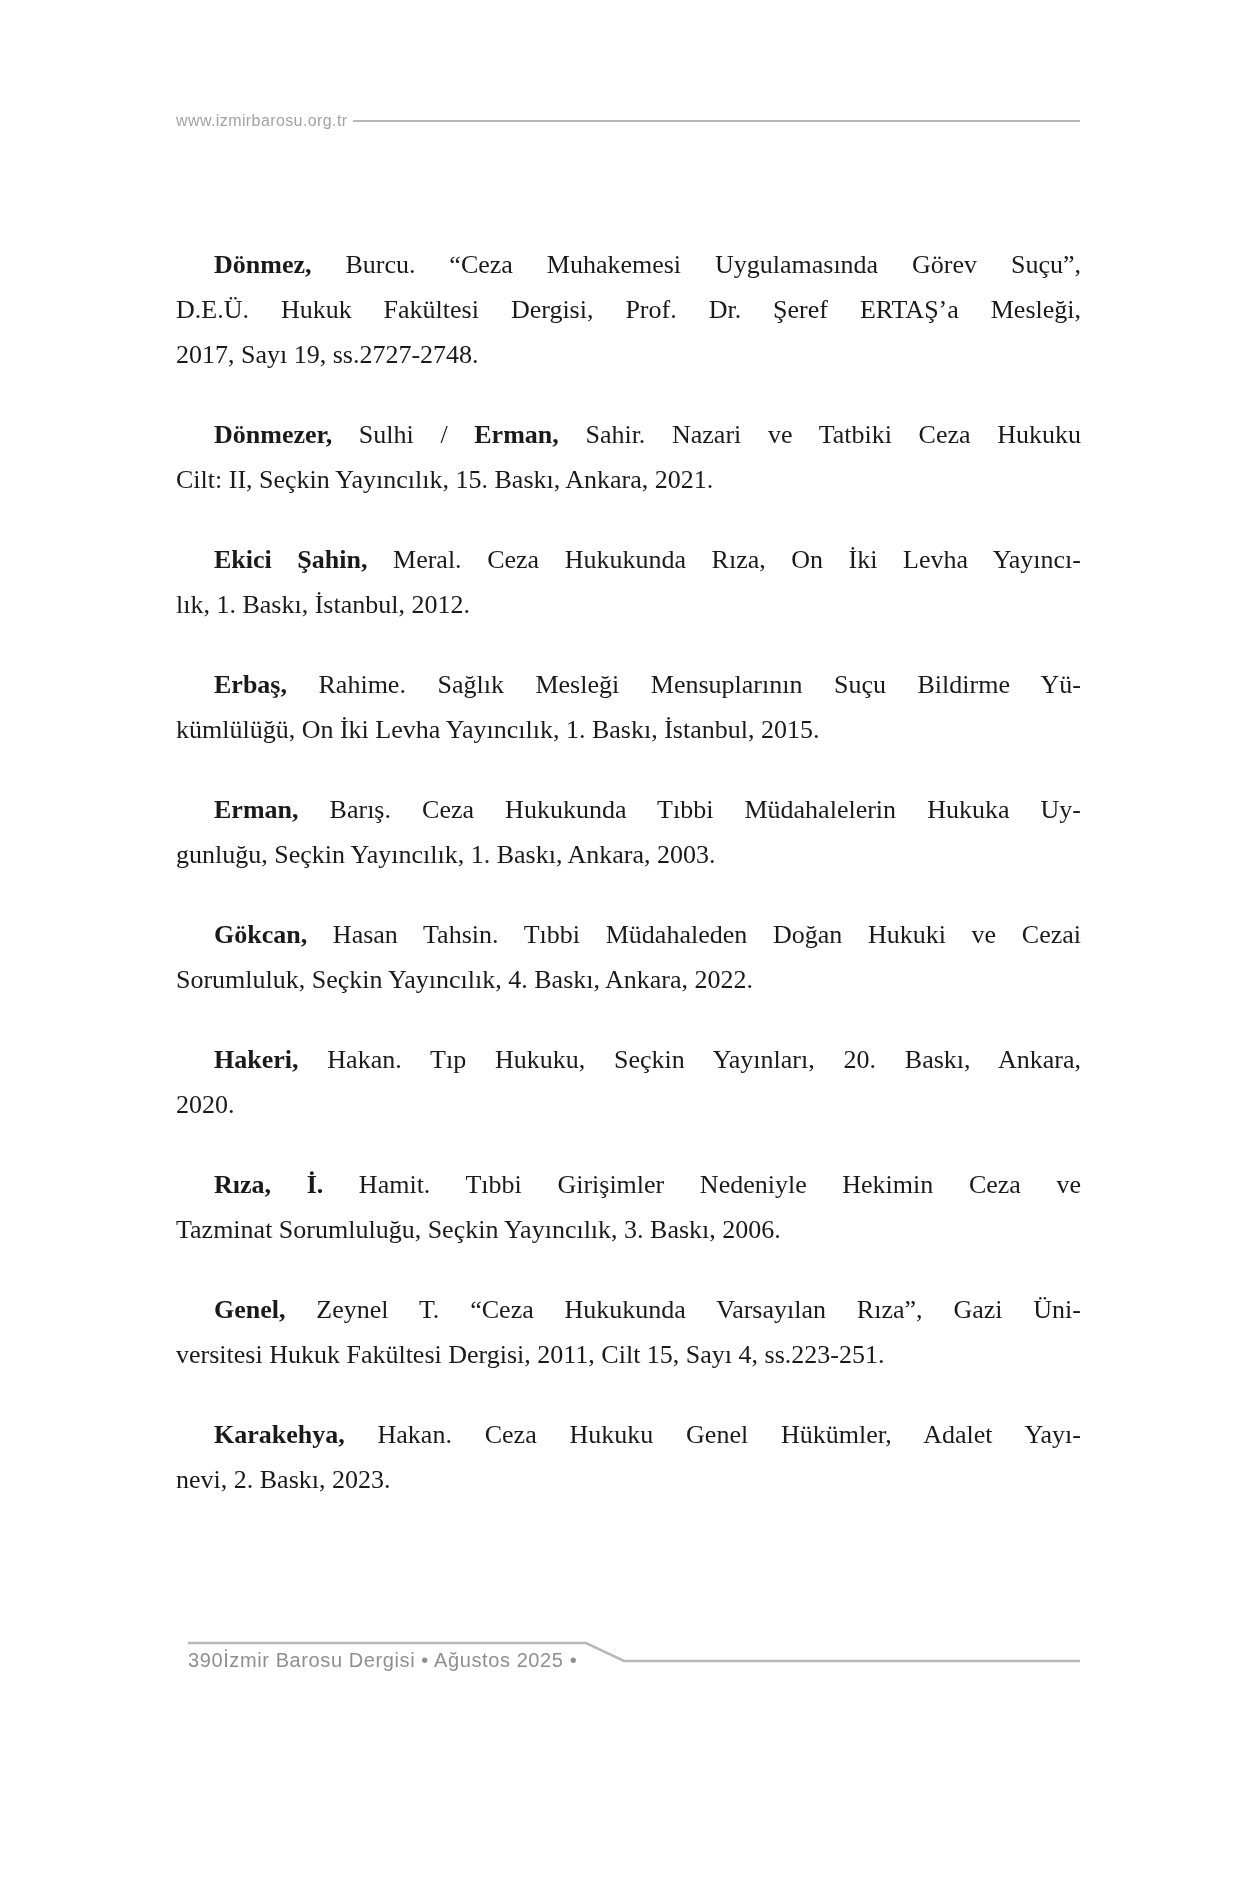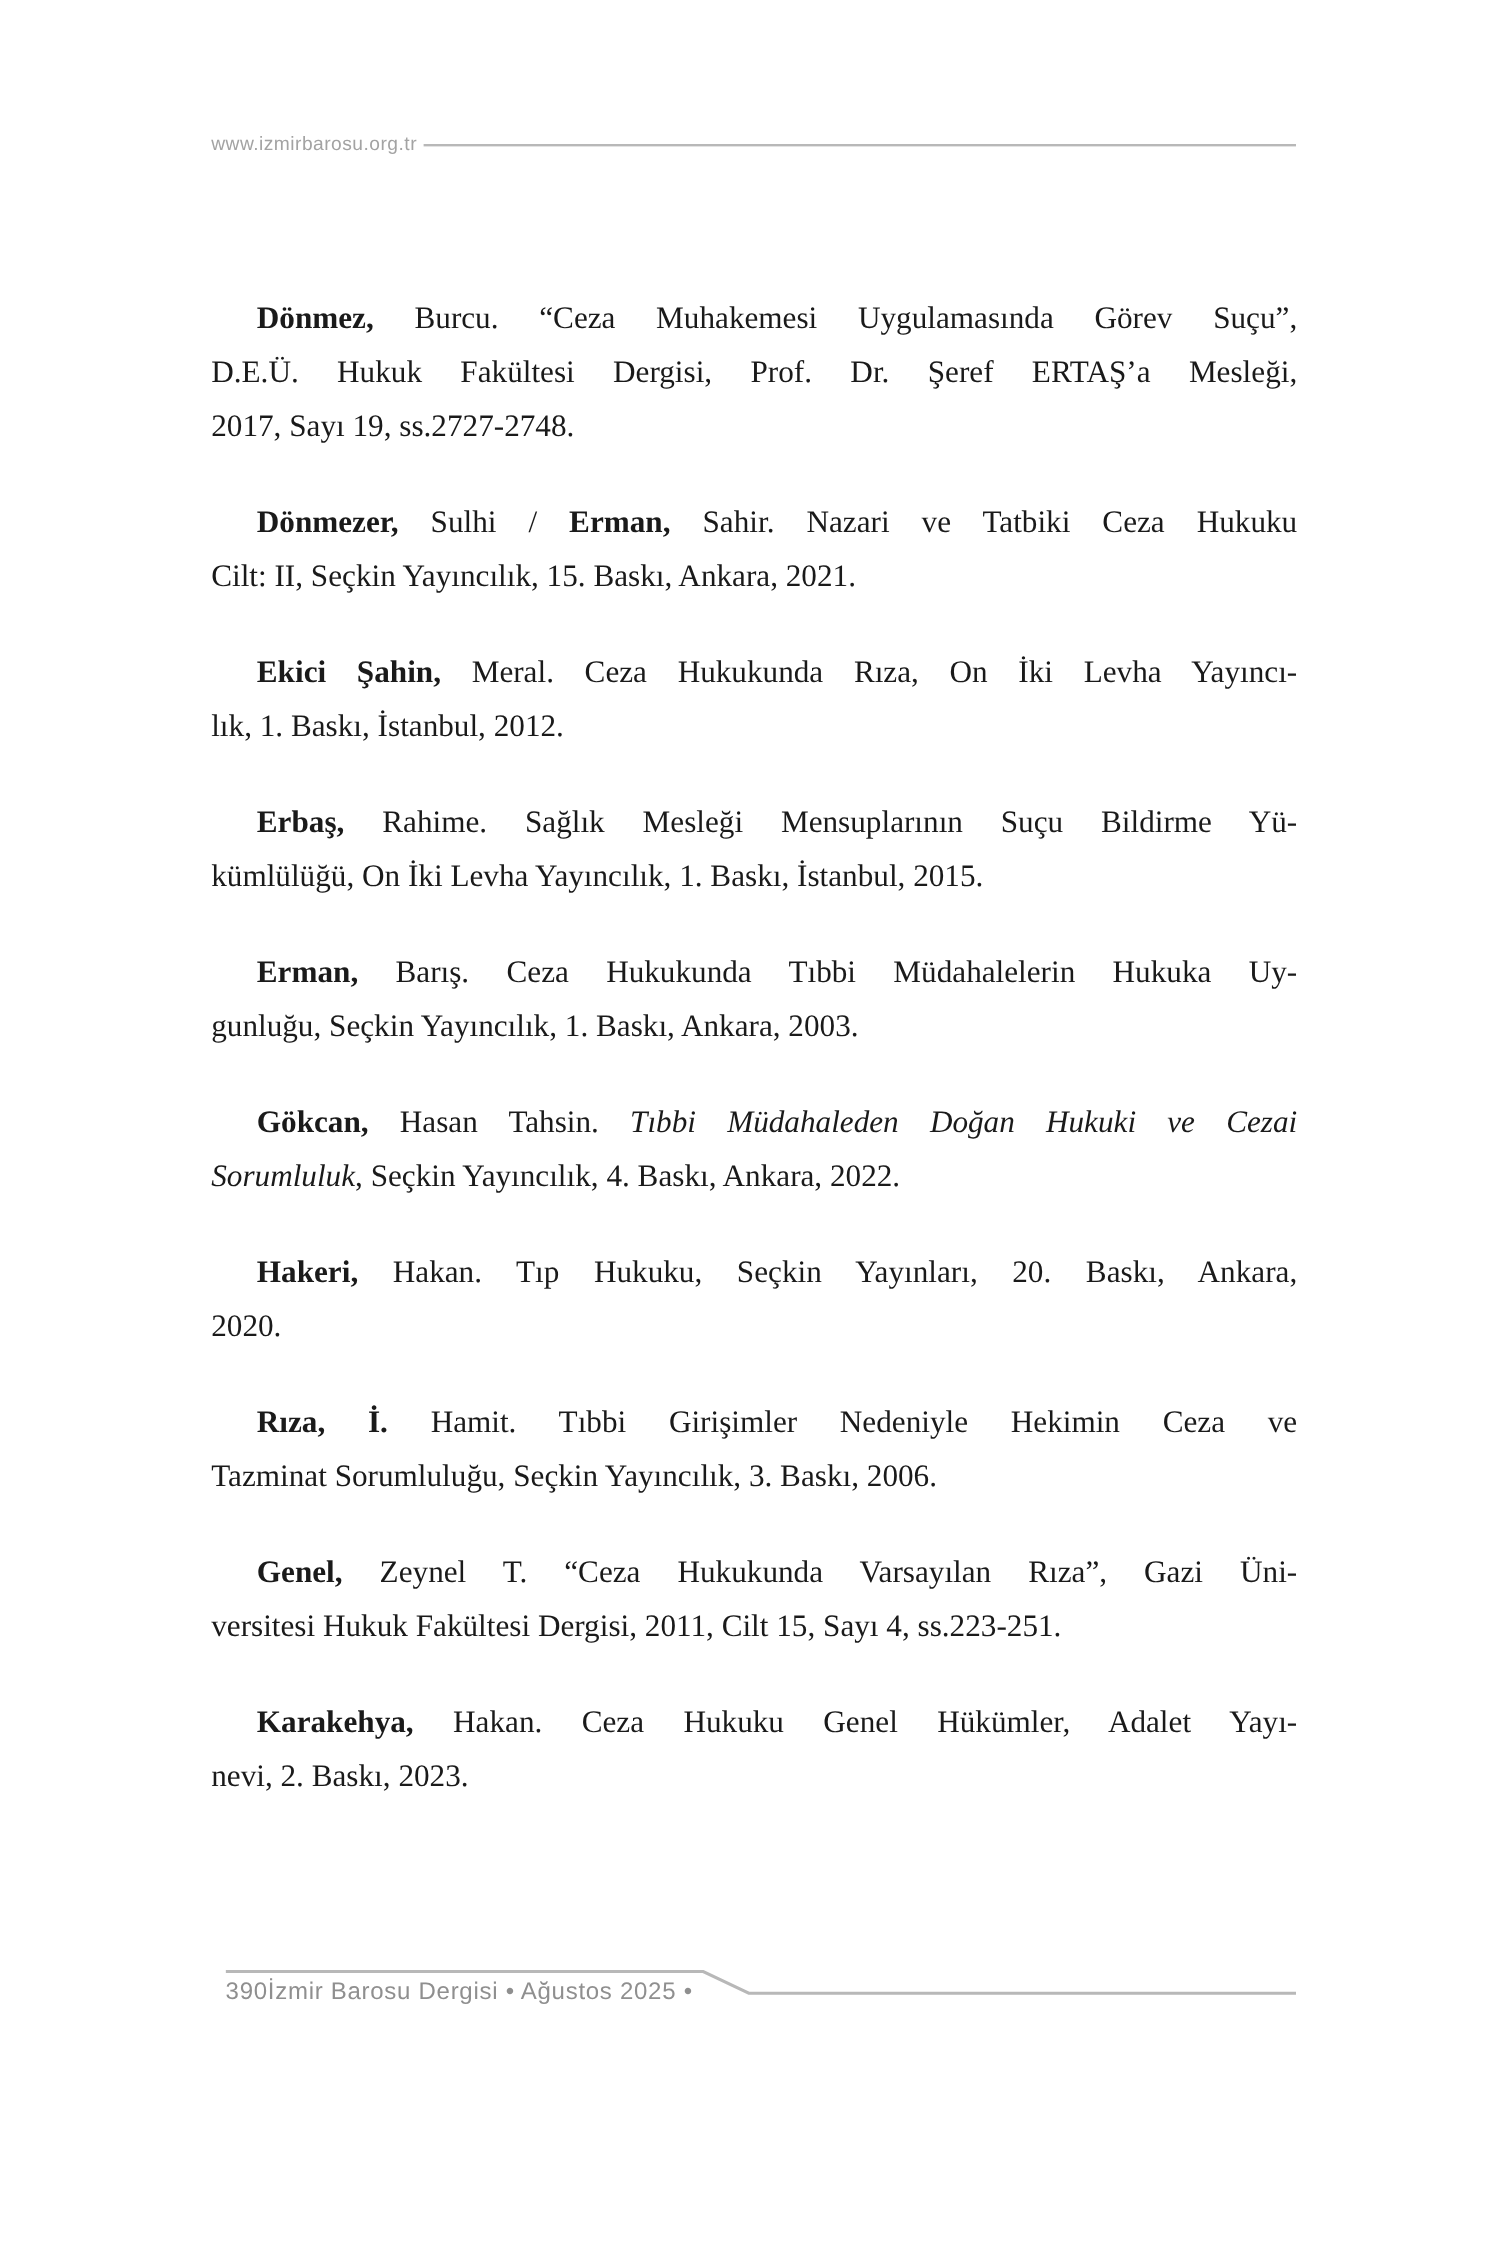--- a/index.html
+++ b/index.html
@@ -49,21 +49,21 @@
     color: #1a1a1a;
   }
   .entry { margin-bottom: 35px; }
   .line {
     text-align: justify;
     white-space: normal;
   }
   .line.fill { text-align-last: justify; }
   .line.ind  { text-indent: 38px; }
   .b { font-weight: bold; }
-  .i { font-style: italic; }
+  .i { }
   
   .footer {
     position: absolute;
     left: 188px;
     top: 1638px;
     width: 892px;
     height: 42px;
   }
   .footer svg {
     position: absolute;

